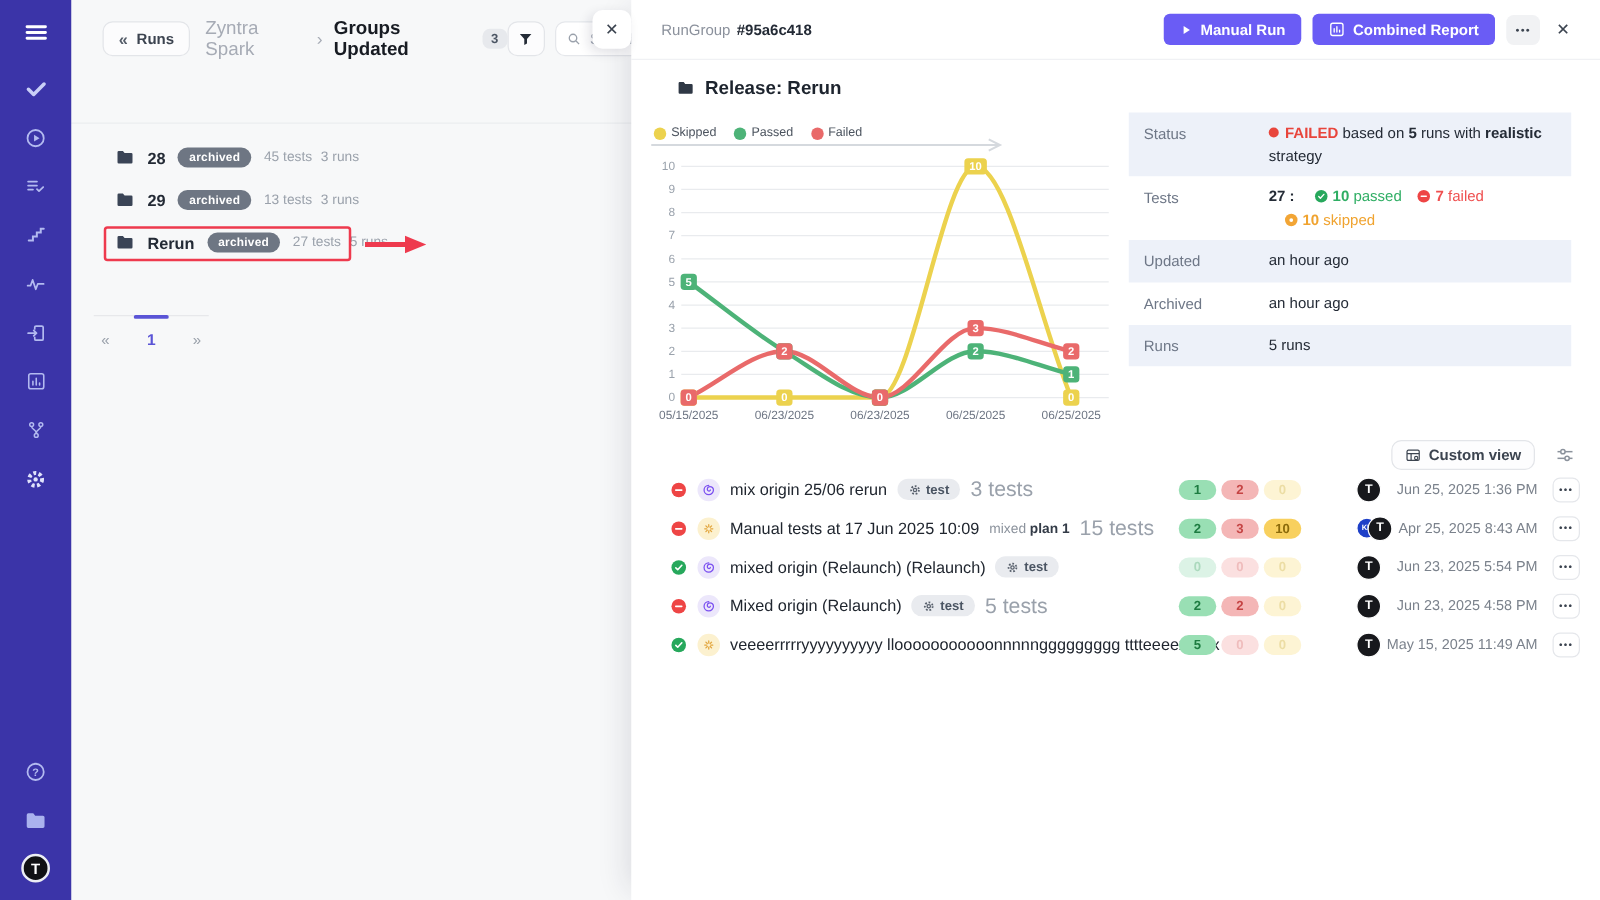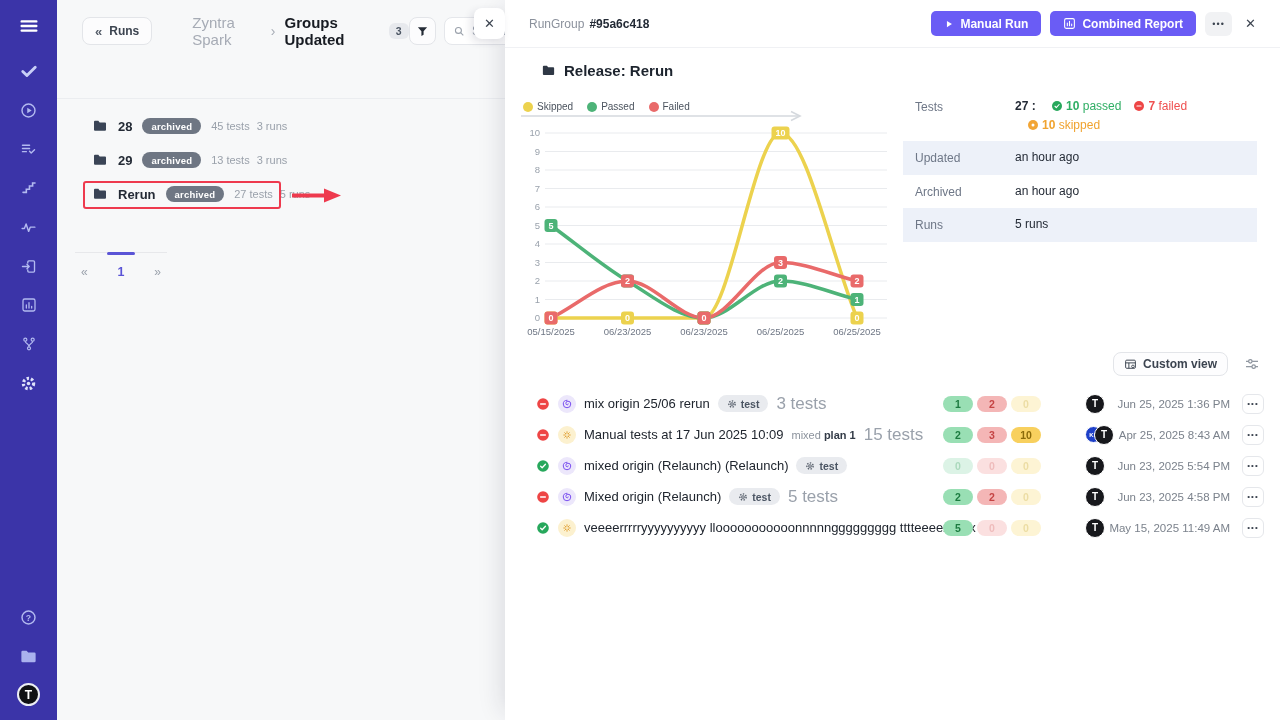--- a/index.html
+++ b/index.html
@@ -11,21 +11,21 @@
 .sb-menu{margin:15px 0 22px;cursor:pointer;display:flex}
 .sb-item{width:24px;height:24px;margin-bottom:15px;display:flex;align-items:center;justify-content:center;cursor:pointer}
 .sb-bottom{margin-top:auto;display:flex;flex-direction:column;align-items:center;padding-bottom:14px}
 .sb-avatar{width:23px;height:23px;border-radius:50%;background:#101114;color:#fff;font-weight:bold;font-size:12px;display:flex;align-items:center;justify-content:center;border:2px solid #eceef4;cursor:pointer}
 
 
 .left-panel{position:absolute;left:57px;top:0;right:0;bottom:0;background:#f7f8f9}
 .lp-header{position:relative;height:99px;border-bottom:1px solid #ebedf0;padding:17px 0 0 25px;display:flex;align-items:flex-start;width:480px}
 .btn-back{display:flex;align-items:center;gap:7px;height:28px;padding:0 12px;background:#fcfcfd;border:1px solid #e3e5e9;border-radius:8px;font-size:12px;font-weight:600;color:#3c4450;cursor:pointer}
 .btn-back .chev{font-size:13px;color:#555d69}
-.breadcrumb{display:flex;align-items:center;gap:9px;margin-left:40px;font-size:15px;height:28px}
+.breadcrumb{display:flex;align-items:center;gap:9px;margin-left:12px;font-size:15px;height:28px}
 .bc-project{color:#a6abb5}
 .bc-sep{color:#a6abb5;font-size:14px}
 .bc-page{color:#171b22;font-weight:700}
 .bc-count{background:#e7e9ed;color:#4b5563;font-size:10.5px;font-weight:700;padding:2px 7px;border-radius:6px}
 .btn-filter{margin-left:auto;width:32px;height:28px;background:#fcfcfd;border:1px solid #e3e5e9;border-radius:8px;display:flex;align-items:center;justify-content:center;cursor:pointer}
 .search-box{margin-left:8px;width:96px;height:28px;background:#fff;border:1px solid #e5e7eb;border-radius:8px;display:flex;align-items:center;padding:0 8px;gap:6px}
 .search-box input{border:none;outline:none;width:56px;font-size:12px;color:#374151;background:transparent}
 .search-box input::placeholder{color:#9ca3af}
 
 .group-list{margin-top:10px}
@@ -77,21 +77,21 @@
 .grp{white-space:nowrap;margin-left:12px}
 .grp:first-of-type{margin-left:8px}
 .grp .mini{display:inline-block;vertical-align:-2px;margin-right:3px}
 .txt-green{color:#2fae64}.txt-red{color:#ef5050}.txt-orange{color:#f0a32f}
 
 
 .custom-view{position:absolute;right:52px;top:352px;height:24px;display:flex;align-items:center;gap:6px;background:#fdfdfe;border:1px solid #e3e5e9;border-radius:8px;padding:0 10px;font-size:12px;font-weight:600;color:#3c4450;cursor:pointer}
 .sliders-btn{position:absolute;right:20px;top:356px;background:none;border:none;cursor:pointer;padding:0;display:flex}
 
 
-.runs-list{position:absolute;left:24px;right:16px;top:388px}
+.runs-list{position:absolute;left:24px;right:16px;top:376px}
 .run-row{position:relative;height:31px;display:flex;align-items:center;gap:8px;padding-left:7px;cursor:pointer}
 .ic-status{width:14px;height:14px;flex-shrink:0;display:flex}
 .origin{width:18px;height:18px;border-radius:50%;display:flex;align-items:center;justify-content:center;flex-shrink:0}
 .origin-rerun{background:#ece7fb}
 .origin-manual{background:#fcf1cf}
 .run-title{font-size:13px;color:#20262f;white-space:nowrap}
 .from-wrap{font-size:11px;color:#8b929c;white-space:nowrap}
 .from-value{font-weight:700;color:#333b47}
 .tag{display:flex;align-items:center;gap:4px;background:#e9ebef;border-radius:9px;padding:2.5px 9px;font-size:10.5px;color:#4b5563;font-weight:600}
 .tests-count{font-size:17px;color:#9aa1ab;white-space:nowrap}
@@ -366,20 +366,24 @@
         <rect x="182.5" y="192.5" width="13" height="13" rx="3" fill="#e96a6a"></rect>
         <text x="189" y="202.2" text-anchor="middle" font-size="9" font-weight="bold" fill="#fff">0</text>
         <rect x="259" y="137" width="13" height="13" rx="3" fill="#e96a6a"></rect>
         <text x="265.5" y="146.7" text-anchor="middle" font-size="9" font-weight="bold" fill="#fff">3</text>
         <rect x="335.5" y="155.5" width="13" height="13" rx="3" fill="#e96a6a"></rect>
         <text x="342" y="165.2" text-anchor="middle" font-size="9" font-weight="bold" fill="#fff">2</text>
       </svg>
   </div>
 
   <div class="summary">
+    <div class="sum-row alt">
+      <span class="sum-label">Status</span>
+      <span class="sum-value"><span class="dot-red"></span><span class="txt-failed">FAILED</span><span> based on </span><span class="b">5</span><span> runs with </span><span class="b">realistic</span><span> strategy</span></span>
+    </div>
     <div class="sum-row">
       <span class="sum-label">Tests</span>
       <span class="sum-value"><span class="b">27</span><span class="b"> : </span><span class="grp txt-green"><svg class="mini" width="12" height="12" viewBox="0 0 24 24">
               <circle cx="12" cy="12" r="10" fill="#27a85c"></circle>
               <path d="M8 12.5l2.6 2.6L16.2 9" fill="none" stroke="#fff" stroke-width="2.2" stroke-linecap="round" stroke-linejoin="round"></path>
             </svg><span class="b">10</span><span> passed</span></span><span class="grp txt-red"><svg class="mini" width="12" height="12" viewBox="0 0 24 24">
               <circle cx="12" cy="12" r="10" fill="#ee4545"></circle>
               <path d="M8 12h8" stroke="#fff" stroke-width="2.4" stroke-linecap="round"></path>
             </svg><span class="b">7</span><span> failed</span></span><span class="grp txt-orange"><svg class="mini" width="12" height="12" viewBox="0 0 24 24">
               <circle cx="12" cy="12" r="10" fill="#f2a535"></circle>

